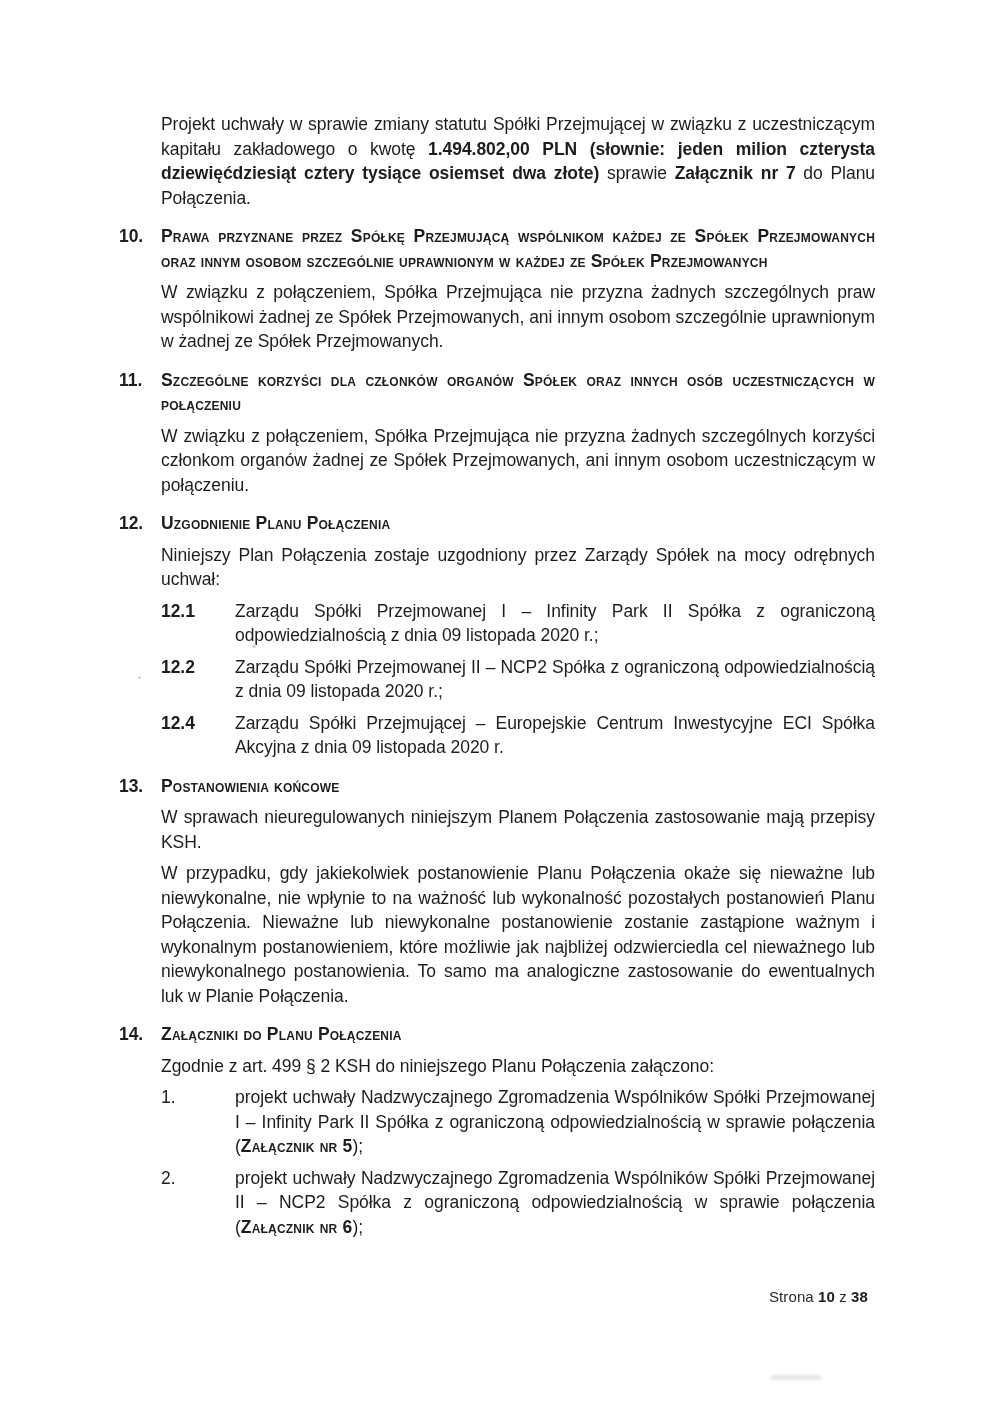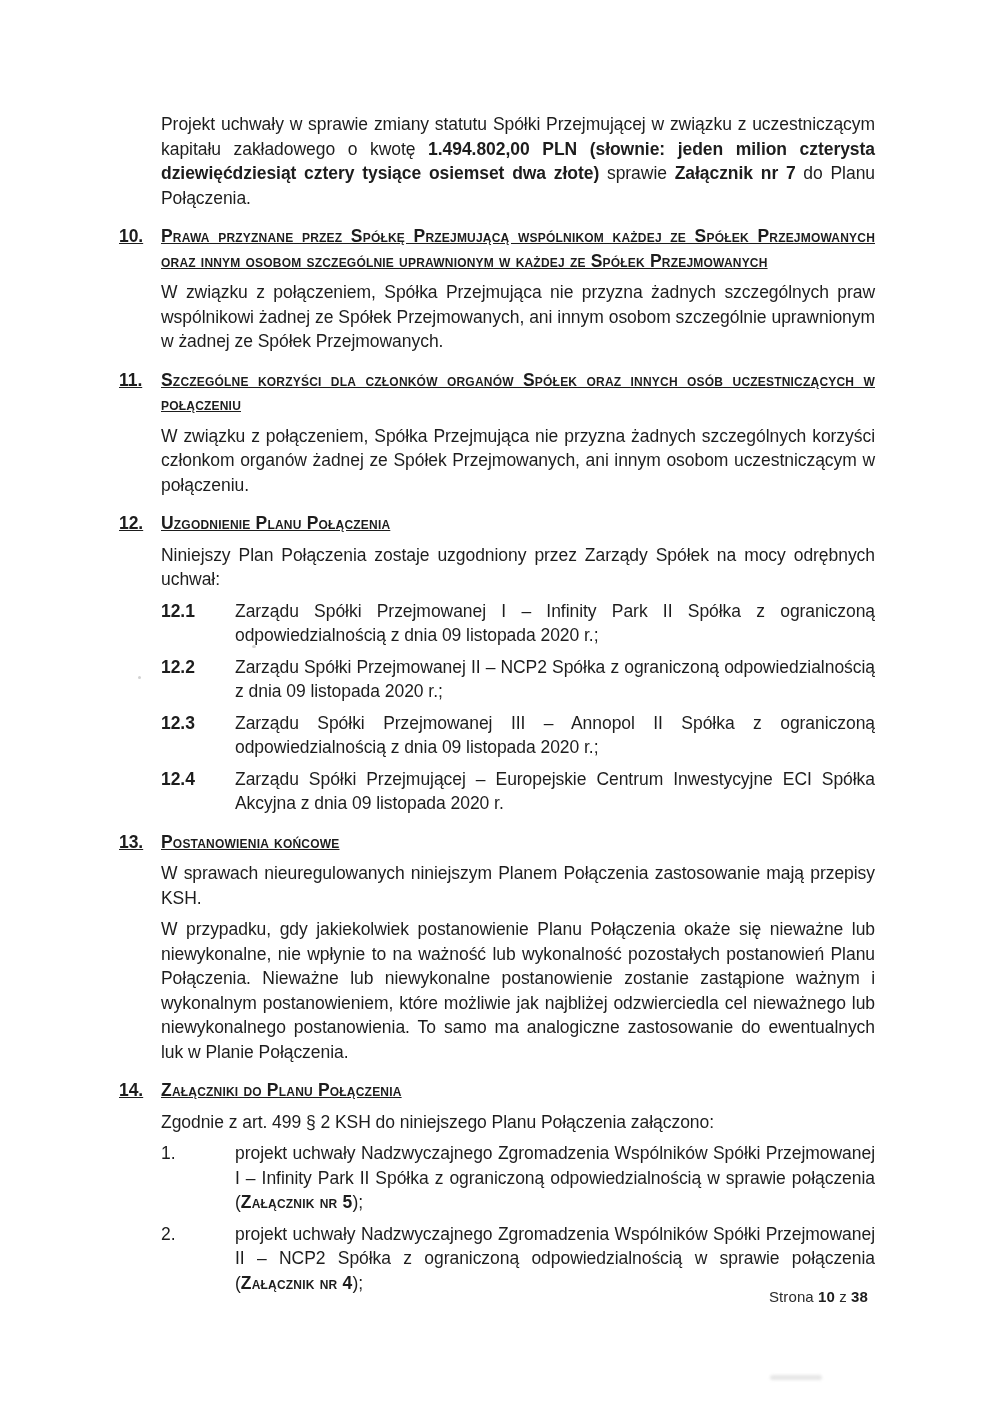--- a/index.html
+++ b/index.html
@@ -30,21 +30,21 @@
     align-items: flex-start;
     margin: 0 0 7px 0;
   }
   .block .text {
     flex: 1 1 auto;
     text-align: justify;
   }
   
   .paragraph { padding-left: 42px; }
   
-  .section-heading { font-weight: 700; margin-top: 14px; text-decoration: underline; }
+  .section-heading { font-weight: 700; margin-top: 14px; }
   .section-heading .num {
     flex: 0 0 42px;
     font-weight: 700;
   }
   .section-heading .text {
     font-variant: small-caps;
     letter-spacing: 0.2px;
   }
   
   .sub-item { padding-left: 42px; }
@@ -124,24 +124,20 @@
       </div>
       <div class="block sub-item">
         <span class="num">12.1</span>
         <div class="text"><span>Zarządu Spółki Przejmowanej I – Infinity Park II Spółka z ograniczoną odpowiedzialnością z dnia 09 listopada 2020 r.;</span></div>
       </div>
       <div class="block sub-item">
         <span class="num">12.2</span>
         <div class="text"><span>Zarządu Spółki Przejmowanej II – NCP2 Spółka z ograniczoną odpowiedzialnością z dnia 09 listopada 2020 r.;</span></div>
       </div>
       <div class="block sub-item">
-        <span class="num">12.3</span>
-        <div class="text"><span>Zarządu Spółki Przejmowanej III – Annopol II Spółka z ograniczoną odpowiedzialnością z dnia 09 listopada 2020 r.;</span></div>
-      </div>
-      <div class="block sub-item">
         <span class="num">12.4</span>
         <div class="text"><span>Zarządu Spółki Przejmującej – Europejskie Centrum Inwestycyjne ECI Spółka Akcyjna z dnia 09 listopada 2020 r.</span></div>
       </div>
       <div class="block section-heading">
         <span class="num">13.</span>
         <div class="text"><span>Postanowienia końcowe</span></div>
       </div>
       <div class="block paragraph">
         <div class="text"><span>W sprawach nieuregulowanych niniejszym Planem Połączenia zastosowanie mają przepisy KSH.</span></div>
       </div>
@@ -154,21 +150,21 @@
       </div>
       <div class="block paragraph">
         <div class="text"><span>Zgodnie z art. 499 § 2 KSH do niniejszego Planu Połączenia załączono:</span></div>
       </div>
       <div class="block list-item">
         <span class="num">1.</span>
         <div class="text"><span>projekt uchwały Nadzwyczajnego Zgromadzenia Wspólników Spółki Przejmowanej I – Infinity Park II Spółka z ograniczoną odpowiedzialnością w sprawie połączenia (</span><span class="seg-b seg-sc">Załącznik nr 5</span><span>);</span></div>
       </div>
       <div class="block list-item">
         <span class="num">2.</span>
-        <div class="text"><span>projekt uchwały Nadzwyczajnego Zgromadzenia Wspólników Spółki Przejmowanej II – NCP2 Spółka z ograniczoną odpowiedzialnością w sprawie połączenia (</span><span class="seg-b seg-sc">Załącznik nr 4</span><span>);</span></div>
+        <div class="text"><span>projekt uchwały Nadzwyczajnego Zgromadzenia Wspólników Spółki Przejmowanej II – NCP2 Spółka z ograniczoną odpowiedzialnością w sprawie połączenia (</span><span class="seg-b seg-sc">Załącznik nr 6</span><span>);</span></div>
       </div>
     </main>
 
   <div class="footer">
     <span>Strona</span>
     <strong>10</strong>
     <span>z</span>
     <strong>38</strong>
   </div>
 

